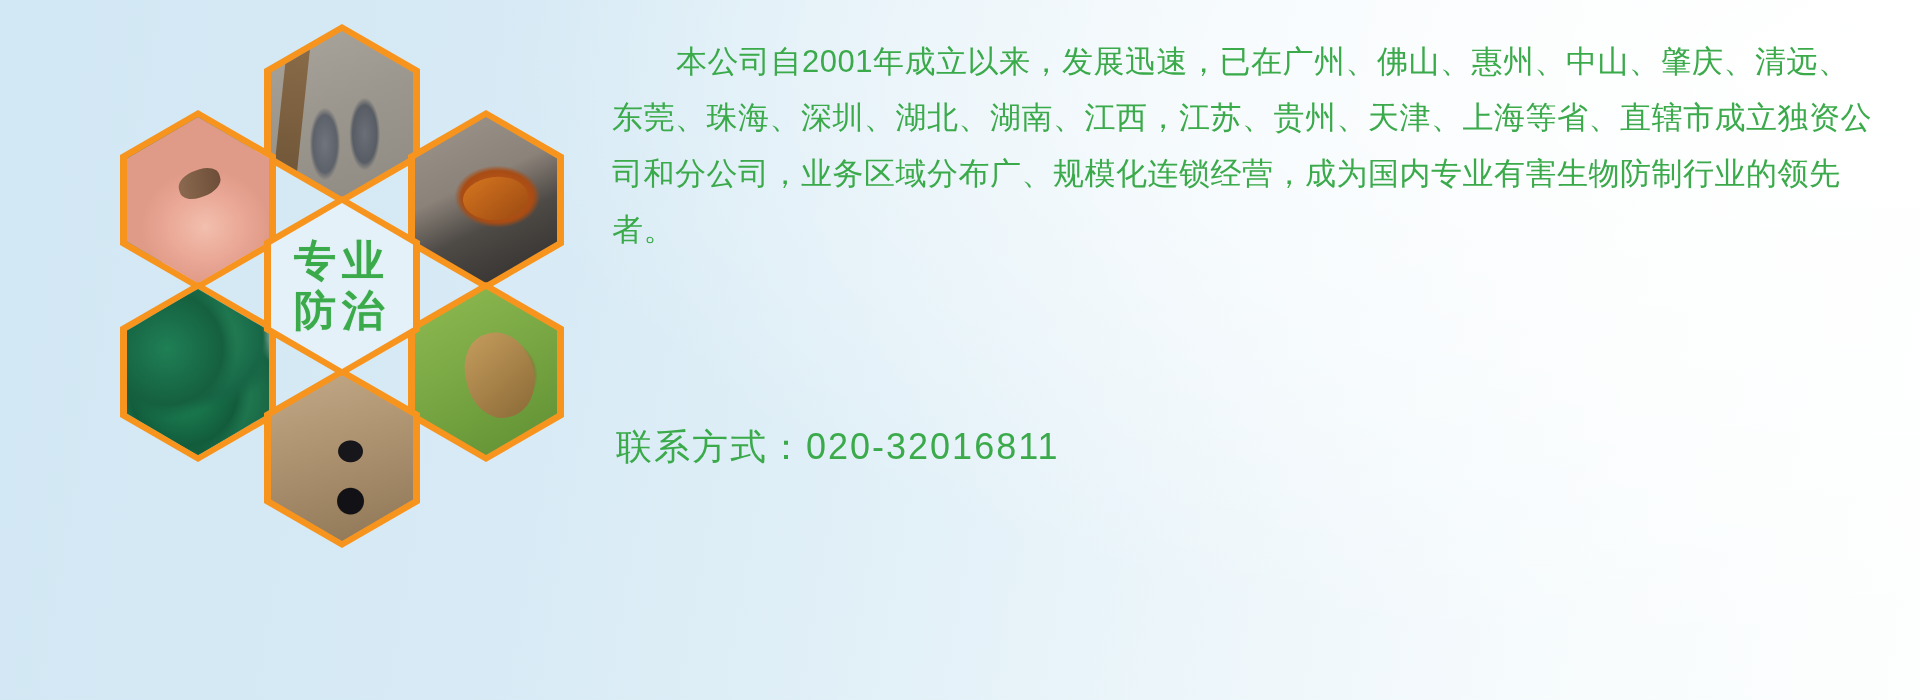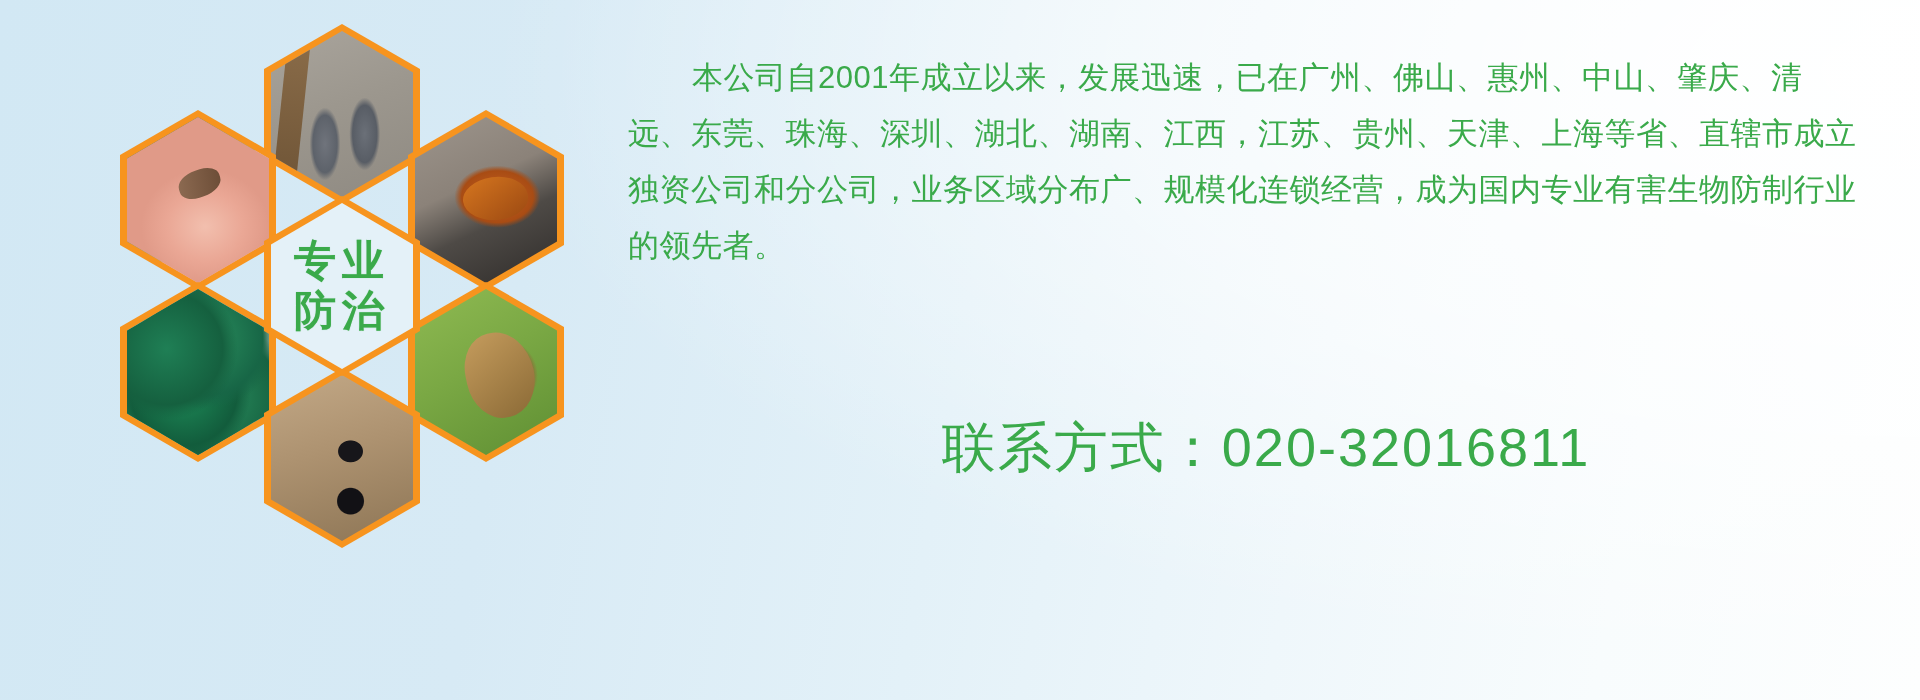--- a/index.html
+++ b/index.html
@@ -101,25 +101,25 @@
     background:linear-gradient(150deg,#c59c5d,#8b6a36);border-radius:46% 54% 50% 50%;
     transform:rotate(-12deg);
   }
 
   
   .copy{position:absolute;left:612px;top:34px;width:1268px;}
   .para{
     color:#3aaa4a;font-size:31px;line-height:56px;font-weight:500;
     text-indent:64px;letter-spacing:.5px;
     font-family:"Liberation Sans","DejaVu Sans",sans-serif;
-    margin:16px;
+    margin:0;
   }
   .contact{position:absolute;left:616px;top:404px;width:1300px;}
   .contact-line{
-    color:#3aaa4a;font-size:54px;line-height:86px;letter-spacing:2px;white-space:nowrap;text-align:center;
+    color:#3aaa4a;font-size:36px;line-height:86px;letter-spacing:2px;white-space:nowrap;
   }
   .contact-line.second{padding-left:288px;}
 </style>
 </head>
 <body>
 
 <div class="banner">
 
   <div class="honeycomb">
 

